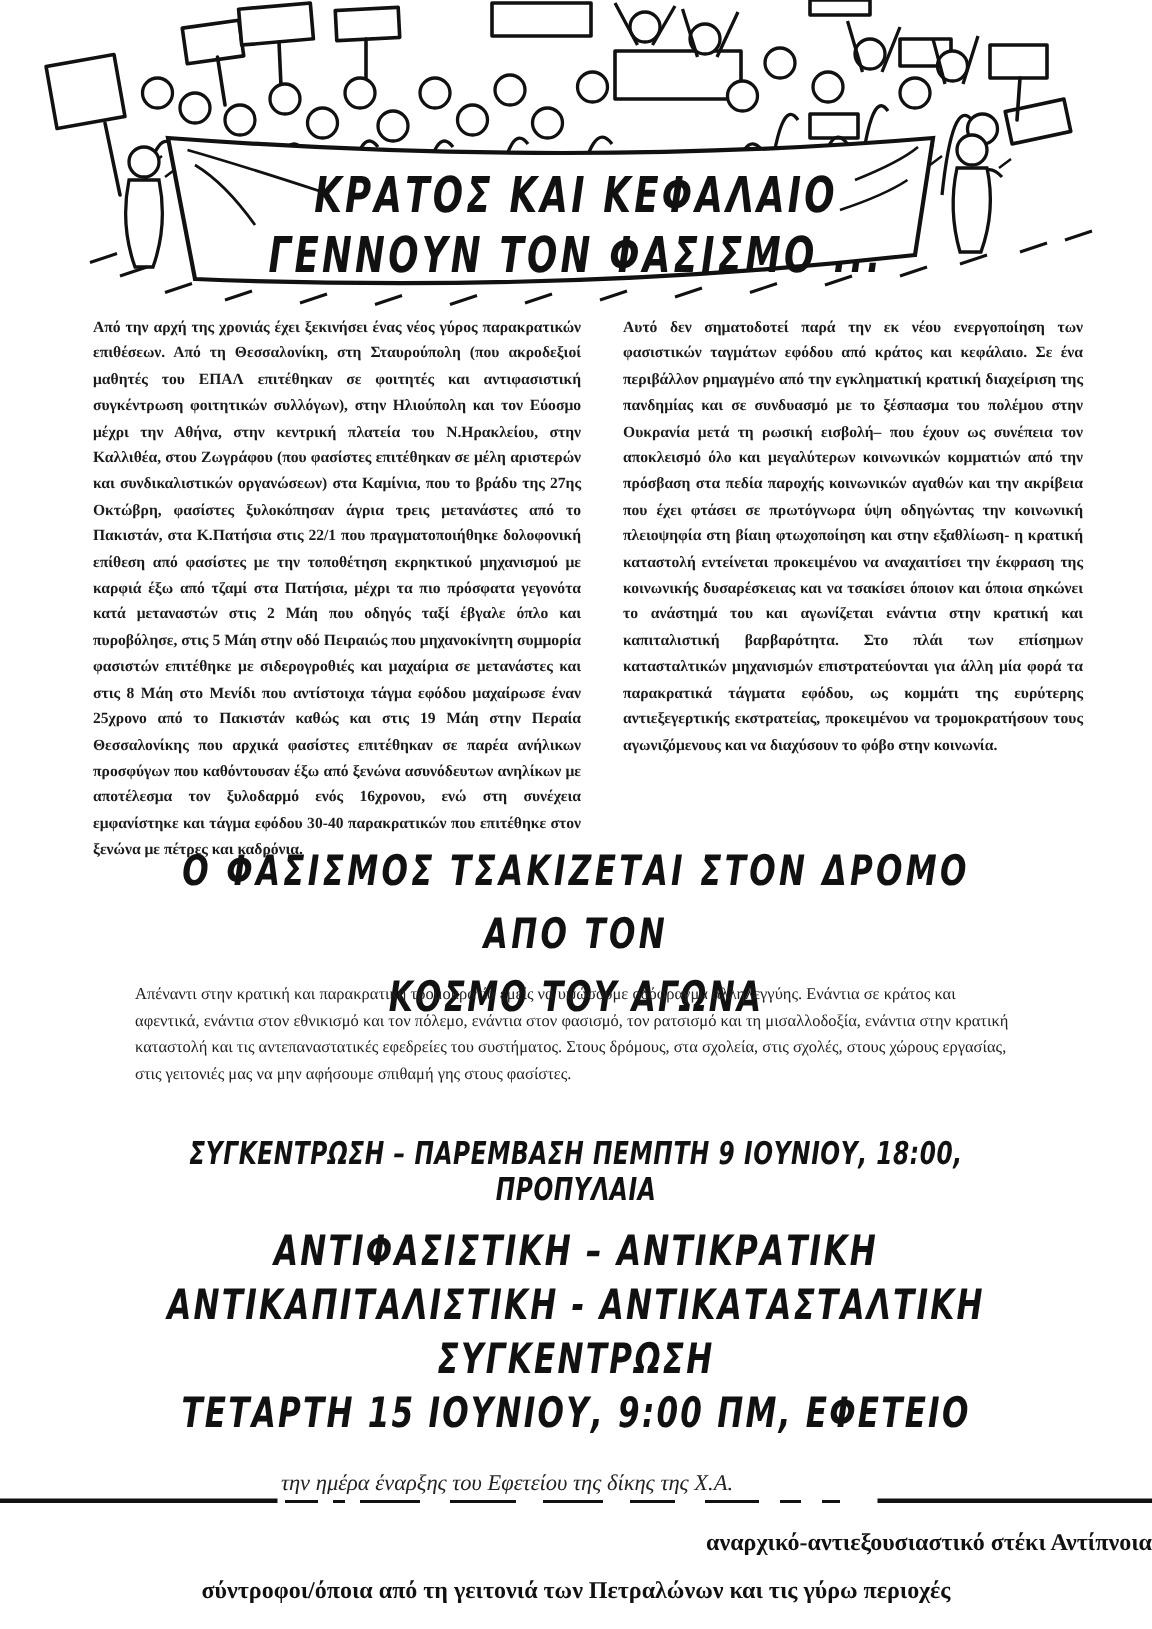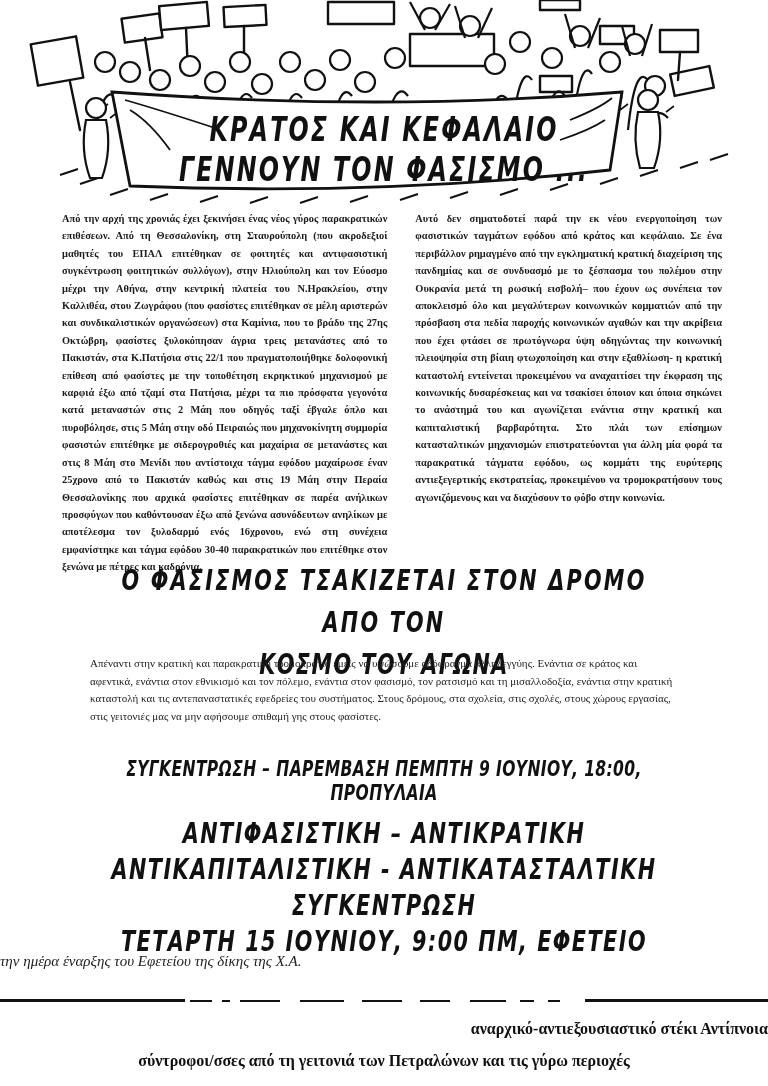--- a/index.html
+++ b/index.html
@@ -22,21 +22,21 @@
     .h2 .line { display: block; font-size: 28px; line-height: 42px; }
     .h2 .line1 { letter-spacing: 3px; }
 
     .solid { position: absolute; top: 655px; left: 90px; width: 590px; text-align: left; font-size: 11px; line-height: 17.5px; color: #222; }
 
     .event1 { position: absolute; top: 757px; left: 0; width: 768px; font-size: 21px; letter-spacing: 0.5px; }
 
     .event2 { position: absolute; top: 816px; left: 0; width: 768px; }
     .event2 .l { display: block; font-size: 28px; line-height: 36px; letter-spacing: 2px; }
 
-    .note { position: absolute; top: 953px; left: 0; width: 676px; text-align: left; font-style: italic; font-size: 15px; color: #222; }
+    .note { position: absolute; top: 981px; left: 0; width: 676px; text-align: center; font-style: italic; font-size: 15px; color: #222; }
     .rule { position: absolute; top: 999px; left: 0; width: 768px; height: 3px; background: #111; }
     .rule-gap { position: absolute; top: 996px; left: 185px; width: 400px; height: 8px; background: #fff; }
     .rule-dash { position: absolute; top: 1000px; height: 2px; background: #111; }
 
     .sign1 { position: absolute; top: 1020px; left: 0; width: 768px; text-align: right; font-weight: bold; font-size: 16px; color: #111; }
     .sign2 { position: absolute; top: 1052px; left: 0; width: 768px; text-align: center; font-weight: bold; font-size: 16px; color: #111; }
   </style>
 </head>
 <body>
 
@@ -143,13 +143,13 @@
 <div class="rule-dash" style="left:222px;width:8px;"></div>
 <div class="rule-dash" style="left:240px;width:40px;"></div>
 <div class="rule-dash" style="left:300px;width:44px;"></div>
 <div class="rule-dash" style="left:362px;width:40px;"></div>
 <div class="rule-dash" style="left:420px;width:30px;"></div>
 <div class="rule-dash" style="left:470px;width:36px;"></div>
 <div class="rule-dash" style="left:520px;width:14px;"></div>
 <div class="rule-dash" style="left:548px;width:12px;"></div>
 
 <div class="sign1">αναρχικό-αντιεξουσιαστικό στέκι Αντίπνοια</div>
-<div class="sign2">σύντροφοι/σσες από τη γειτονιά των Πετραλώνων και τις γύρω περιοχές</div>
+<div class="sign2">σύντροφοι/όποια από τη γειτονιά των Πετραλώνων και τις γύρω περιοχές</div>
 
 </body></html>

